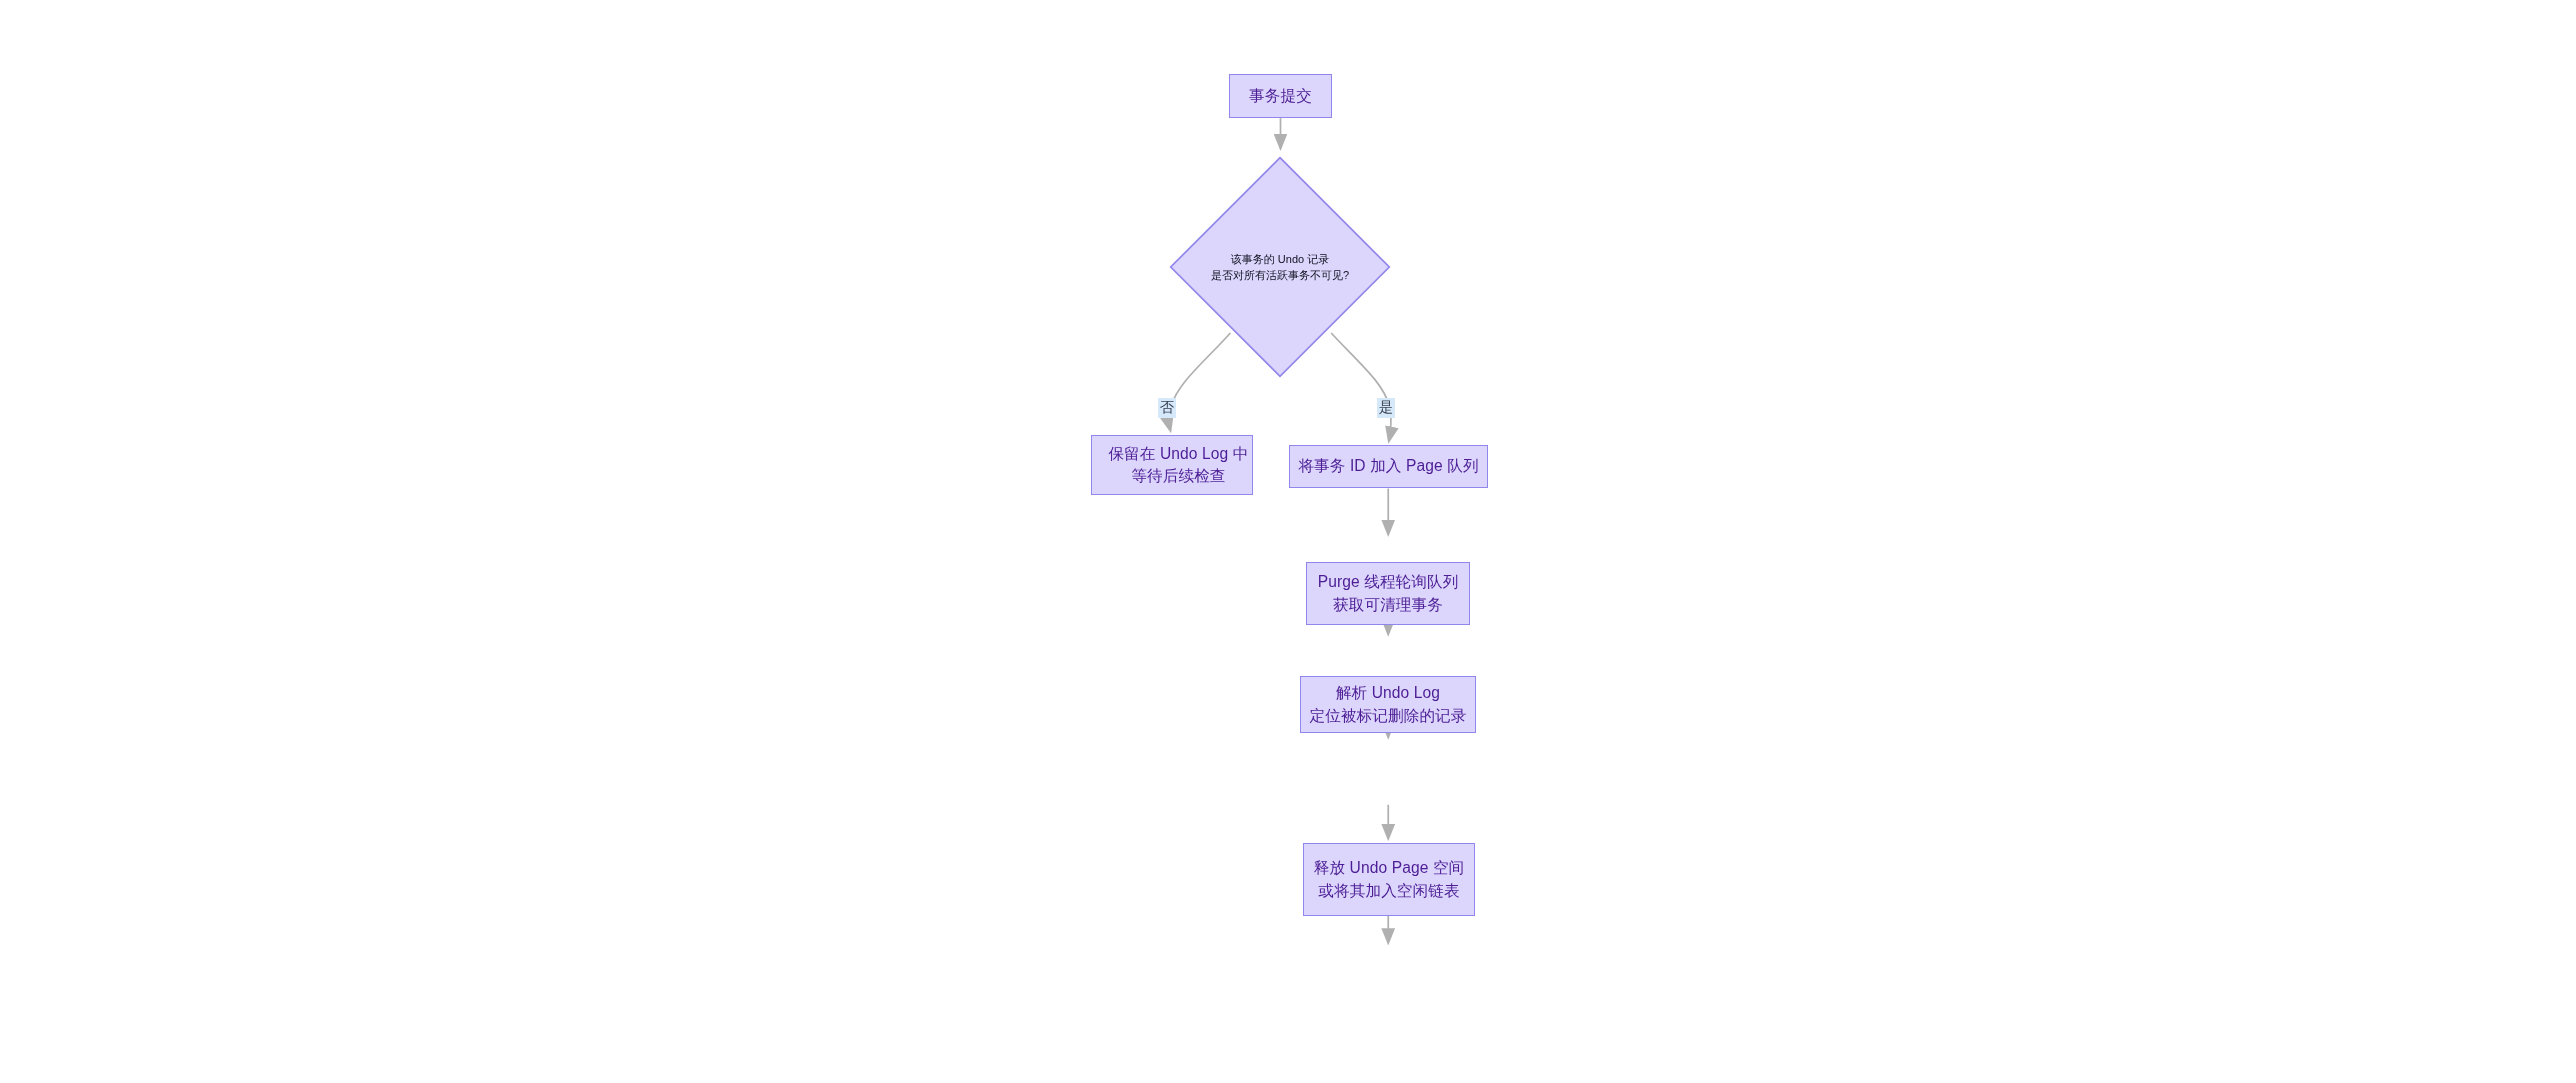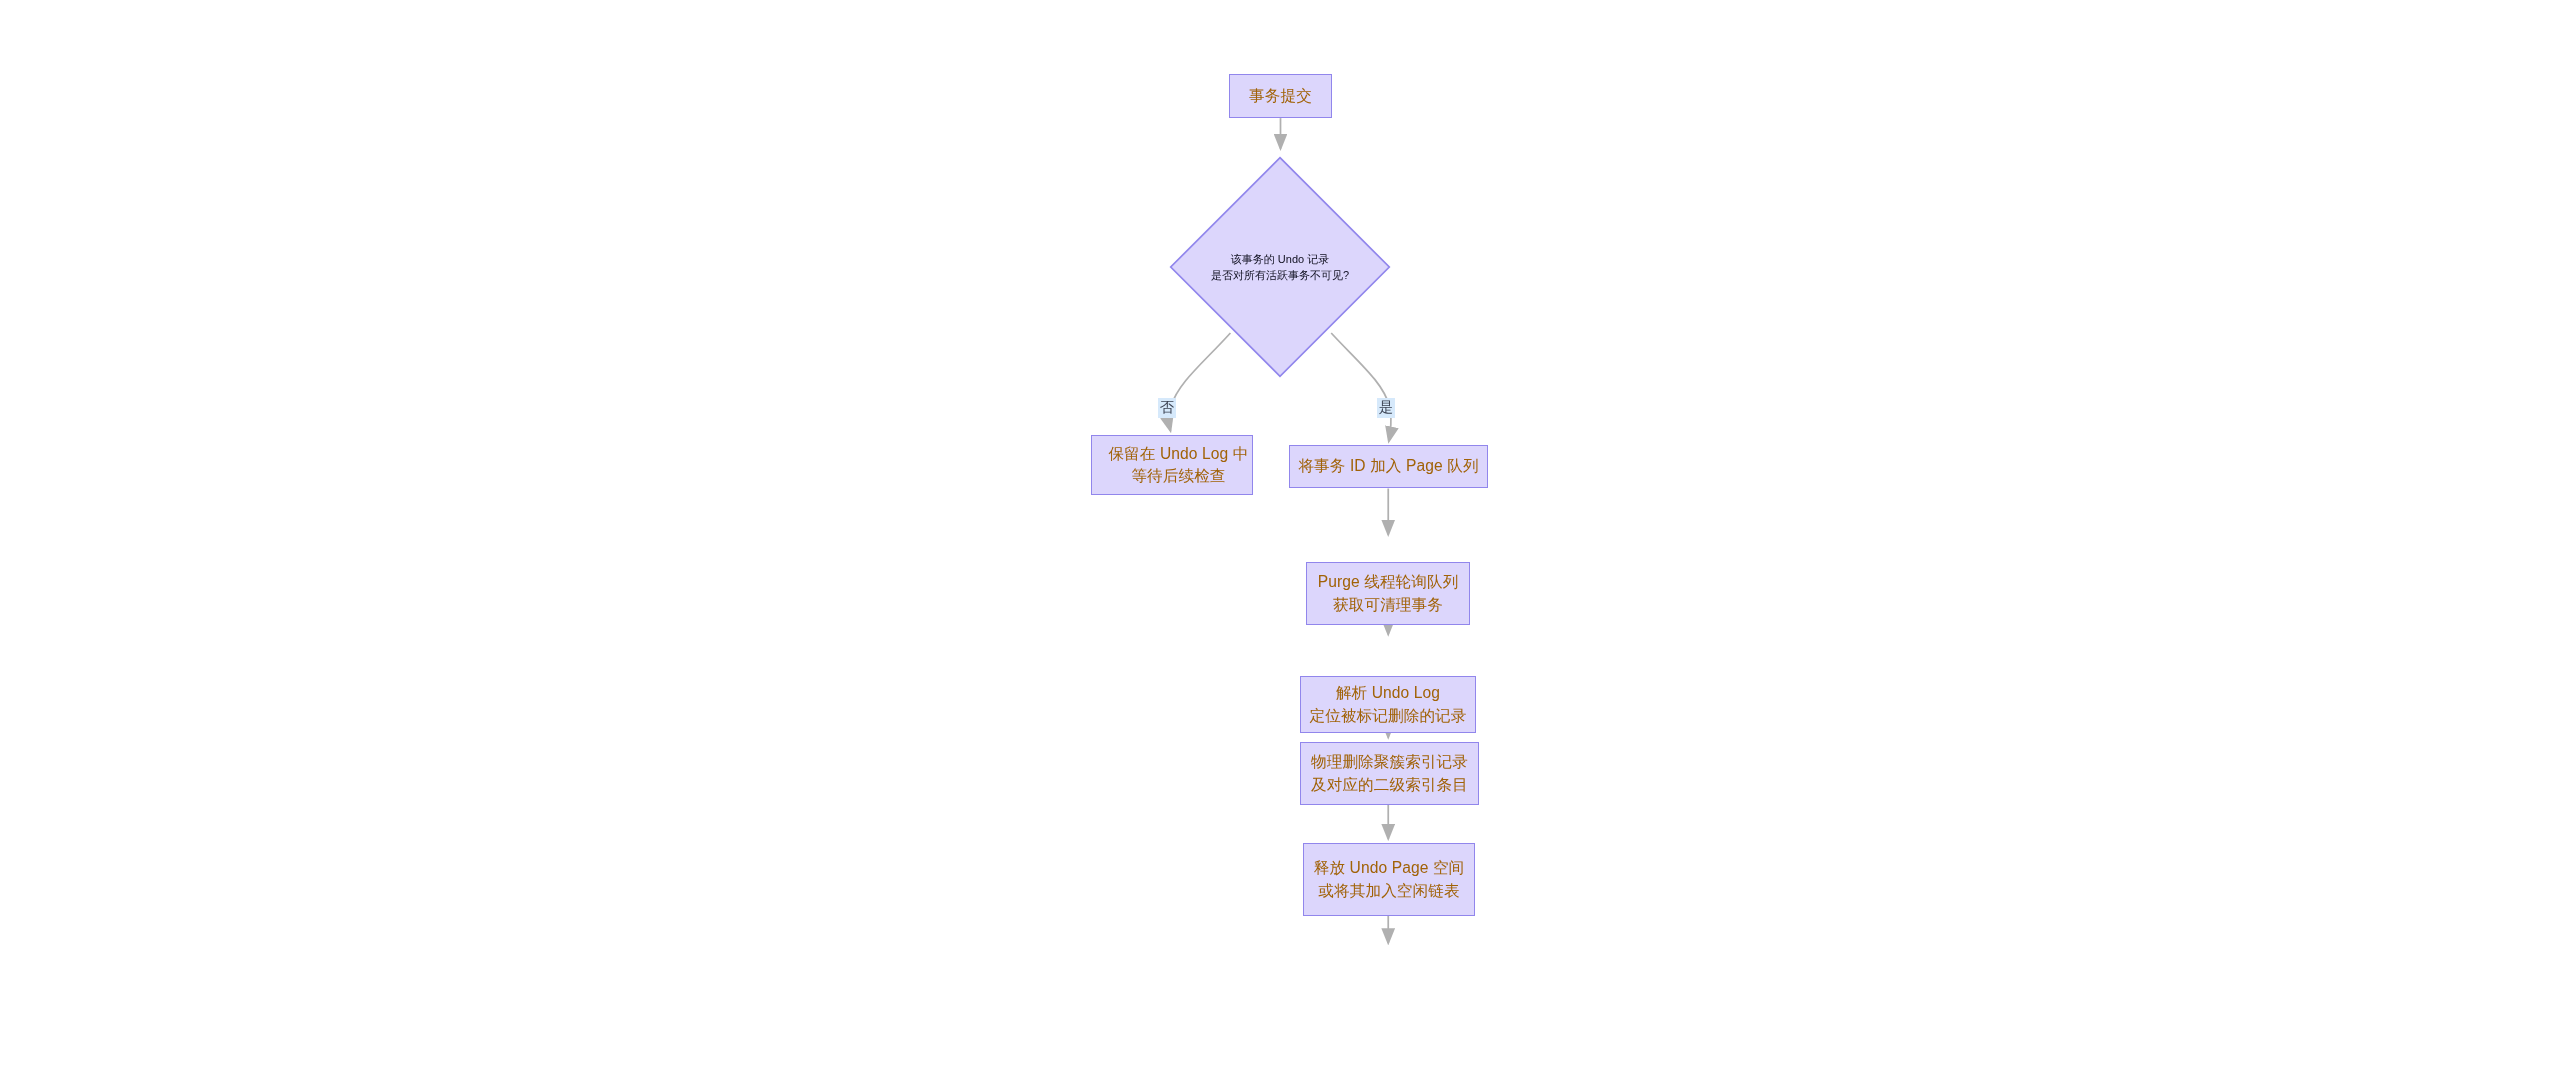--- a/index.html
+++ b/index.html
@@ -29,21 +29,21 @@
   }
   .node {
     position: absolute;
     box-sizing: border-box;
     background: #dcd6fc;
     border: 1.7px solid #9186ec;
     display: flex;
     align-items: center;
     justify-content: center;
     text-align: center;
-    color: #a16207;
+    color: #4c1d95;
     font-size: 15.6px;
     line-height: 1.42;
     letter-spacing: 0.1px;
     white-space: pre-line;
   }
   .node-text {
     display: block;
     white-space: pre-line;
     padding: 0 3.5px;
   }
@@ -142,24 +142,20 @@
   <div class="node" style="left:1306px; top:562px; width:164px; height:63px;">
     <span class="node-text">Purge 线程轮询队列
 获取可清理事务</span>
   </div>
 
   <div class="node" style="left:1300px; top:676px; width:176px; height:57px;">
     <span class="node-text">解析 Undo Log
 定位被标记删除的记录</span>
   </div>
 
-  <div class="node" style="left:1300px; top:742px; width:179px; height:63px;">
-    <span class="node-text">物理删除聚簇索引记录
-及对应的二级索引条目</span>
-  </div>
 
   <div class="node" style="left:1303px; top:843px; width:172px; height:73px;">
     <span class="node-text">释放 Undo Page 空间
 或将其加入空闲链表</span>
   </div>
 
 
 </div>
 
 

